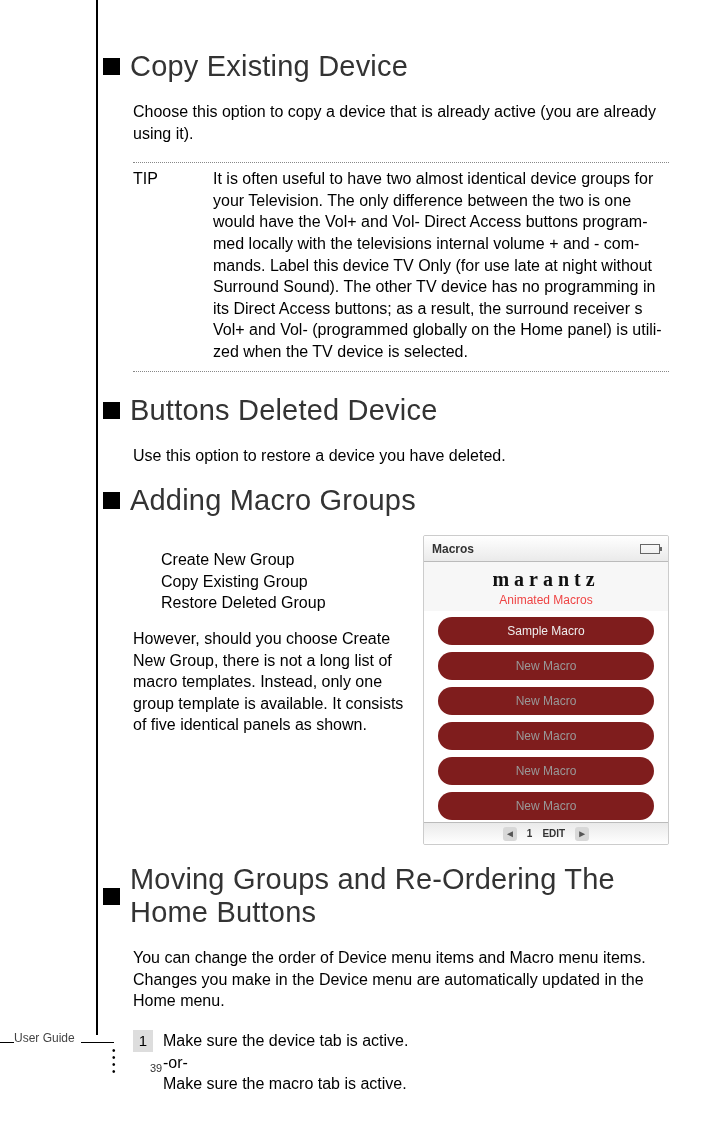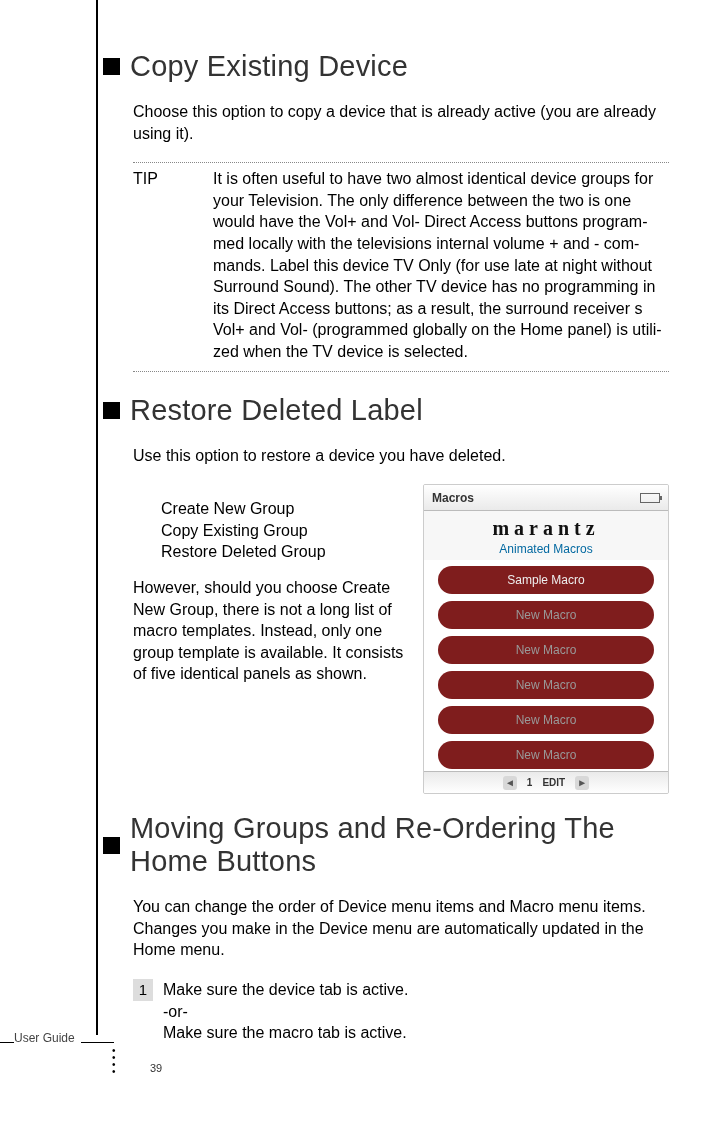--- a/index.html
+++ b/index.html
@@ -102,21 +102,21 @@
   }
   .fig-brand .logo {
     font-family: Georgia, "Times New Roman", serif;
     font-weight: 900;
     font-size: 20px;
     letter-spacing: 5px;
     color: #111;
   }
   .fig-brand .sub {
     font-size: 12px;
-    color: #0369a1;
+    color: #ef4444;
     margin-top: 2px;
   }
   .fig-buttons {
     flex: 1;
     display: flex;
     flex-direction: column;
     gap: 7px;
     padding: 6px 14px 2px 14px;
     background: #fff;
   }
@@ -218,24 +218,28 @@
   </div>
   <p class="body">Choose this option to copy a device that is already active (you are already using it).</p>
 
   <div class="tipbox">
     <div class="tip-label">TIP</div>
     <div class="tip-text">It is often useful to have two almost identical device groups for your Television. The only difference between the two is one would have the Vol+ and Vol- Direct Access buttons program-med locally with the televisions internal volume + and - com-mands. Label this device TV Only (for use late at night without Surround Sound). The other TV device has no programming in its Direct Access buttons; as a result, the surround receiver s Vol+ and Vol- (programmed globally on the Home panel) is utili-zed when the TV device is selected.</div>
   </div>
 
   <div class="section-head">
     <div class="blackbox"></div>
-    <h2>Restore Deleted Label</h2>
+    <h2>Buttons Deleted Device</h2>
   </div>
   <p class="body">Use this option to restore a device you have deleted.</p>
 
+  <div class="section-head">
+    <div class="blackbox"></div>
+    <h2>Adding Macro Groups</h2>
+  </div>
 
   <div class="twocol">
     <div class="txt">
       <div class="listblock">
         <div>Create New Group</div>
         <div>Copy Existing Group</div>
         <div>Restore Deleted Group</div>
       </div>
       <div>However, should you choose  Create New Group,  there is not a long list of macro templates. Instead, only one group template is available. It consists of five identical panels as shown.</div>
     </div>

